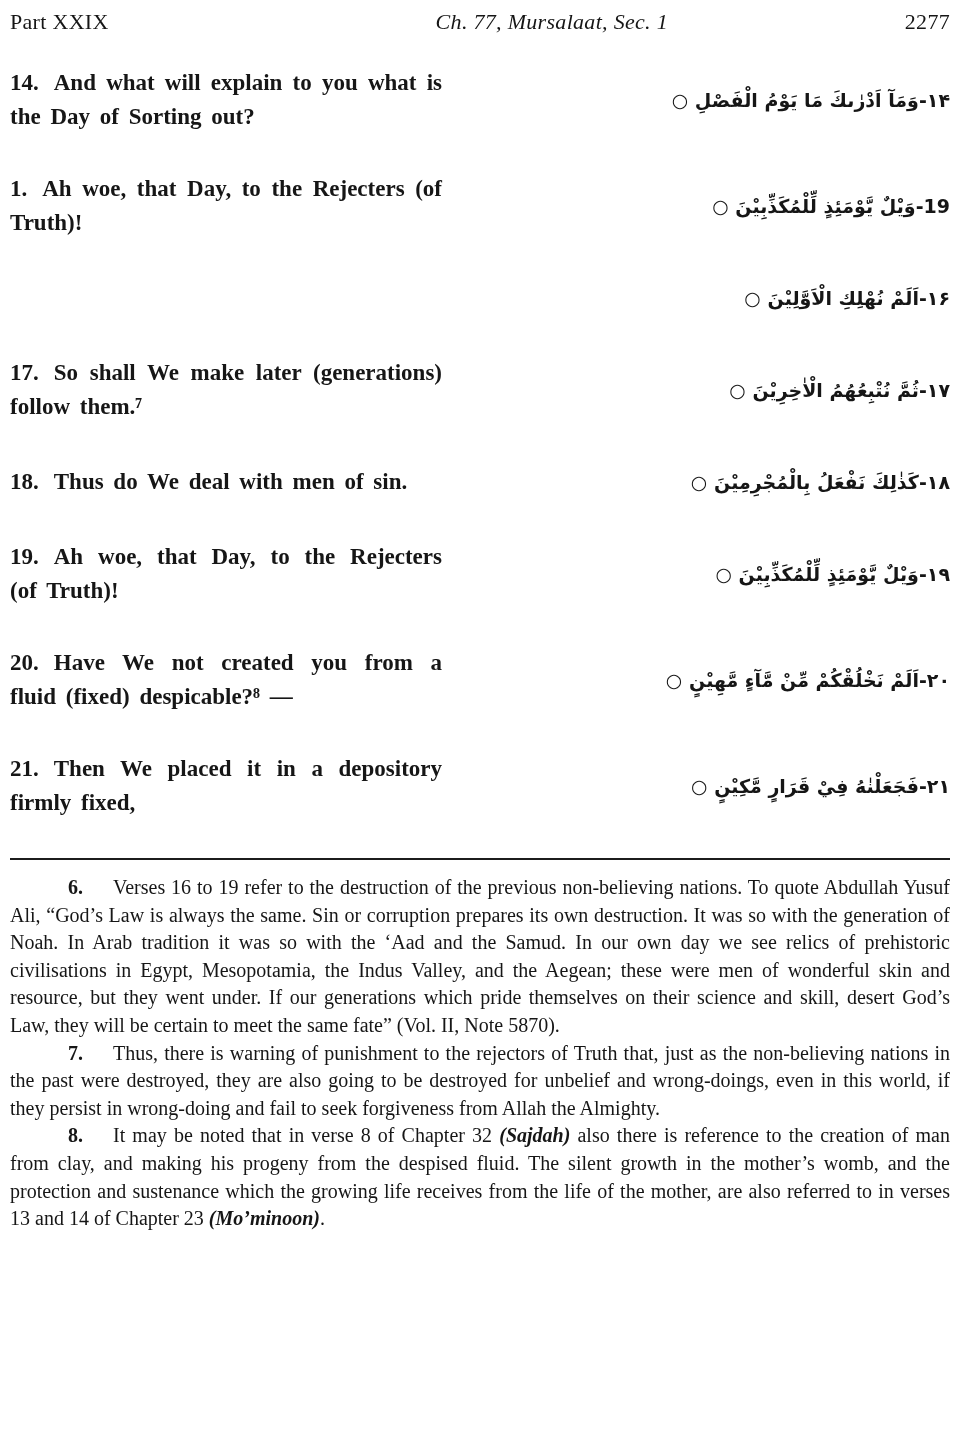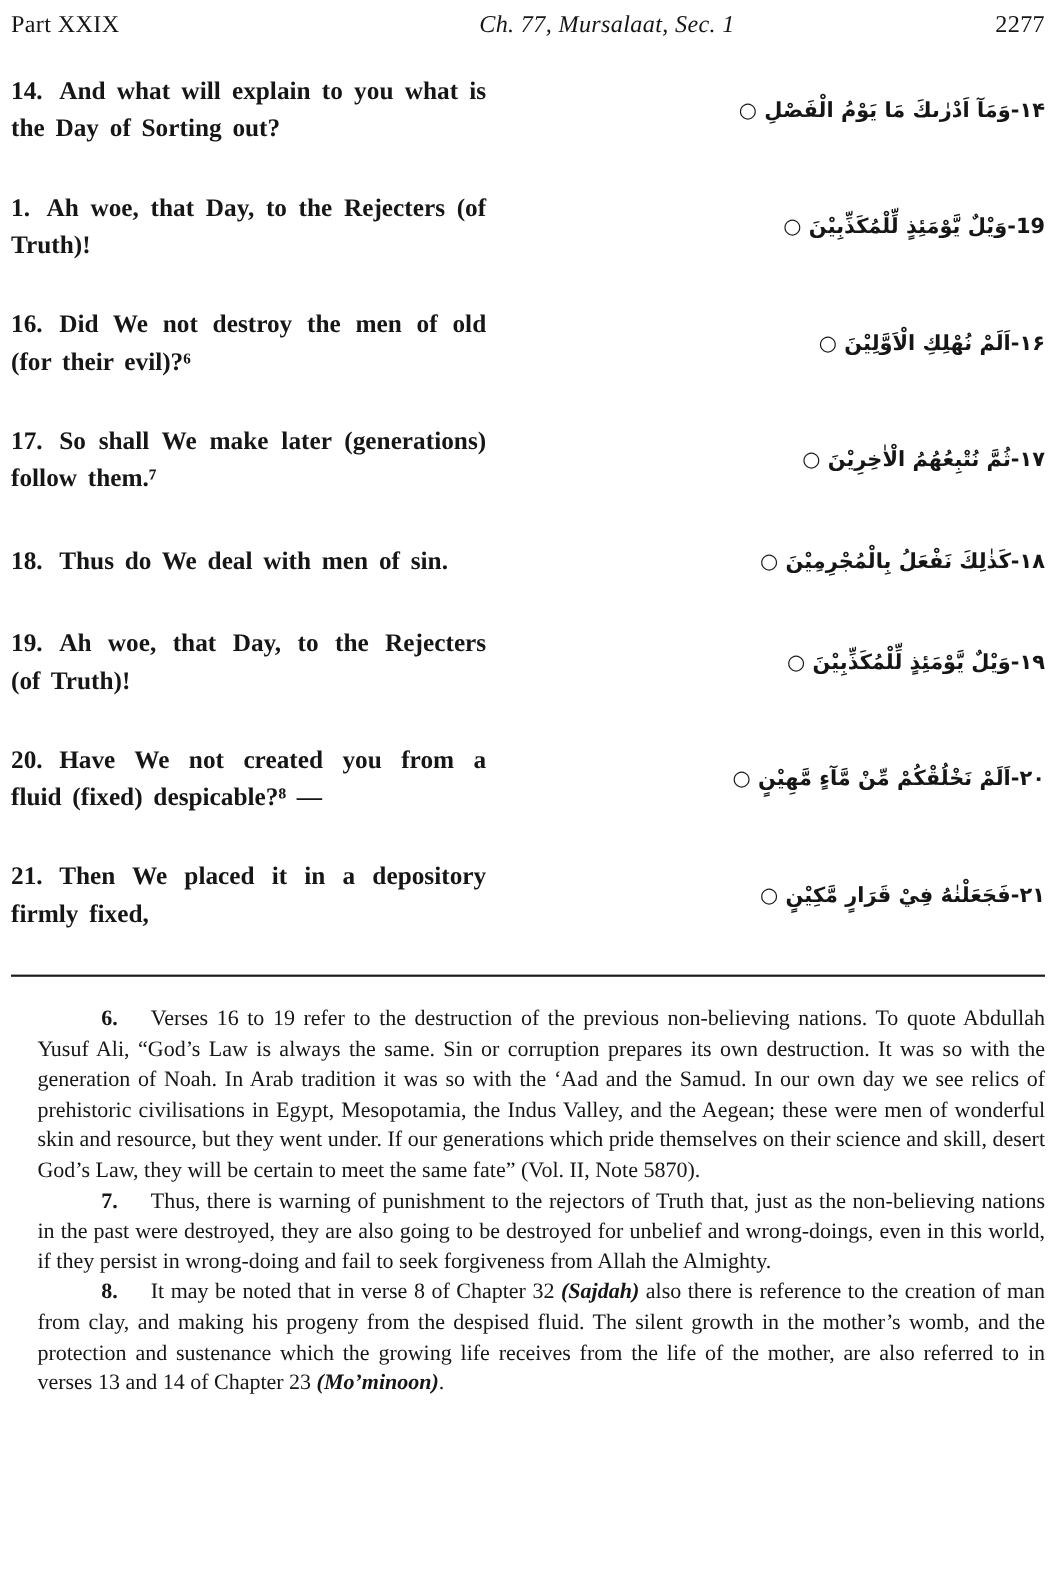--- a/index.html
+++ b/index.html
@@ -55,25 +55,24 @@
 
   
   .rule {
     border: none;
     border-top: 2.5px solid #1c1c1c;
     margin: 0;
   }
 
   
   .footnotes {
-    padding-top: 25px;
+    padding-top: 14px;
     font-size: 20px;
     line-height: 27.6px;
     text-align: justify;
-    margin-left: 24px;
   }
   .footnote { margin: 0; text-indent: 58px; }
   .fn-num  { font-weight: bold; margin-right: 30px; }
   .fn-italic { font-style: italic; font-weight: bold; }
 </style>
 </head>
 <body>
 
 <div class="page">
 
@@ -92,23 +91,20 @@
   </div>
 
   <div class="verse-row">
     <div class="verse-en">
       <span class="v-num">1.</span><span class="v-text">Ah woe, that Day, to the Rejecters (of Truth)!</span>
     </div>
     <div class="verse-ar" dir="rtl" lang="ar">19-وَيْلٌ يَّوْمَئِذٍ لِّلْمُكَذِّبِيْنَ ○</div>
   </div>
 
   <div class="verse-row">
-    <div class="verse-en">
-      <span class="v-num">16.</span><span class="v-text">Did We not destroy the men of old (for their evil)?⁶</span>
-    </div>
     <div class="verse-ar" dir="rtl" lang="ar">۱۶-اَلَمْ نُهْلِكِ الْاَوَّلِيْنَ ○</div>
   </div>
 
   <div class="verse-row">
     <div class="verse-en">
       <span class="v-num">17.</span><span class="v-text">So shall We make later (generations) follow them.⁷</span>
     </div>
     <div class="verse-ar" dir="rtl" lang="ar">۱۷-ثُمَّ نُتْبِعُهُمُ الْاٰخِرِيْنَ ○</div>
   </div>
 

